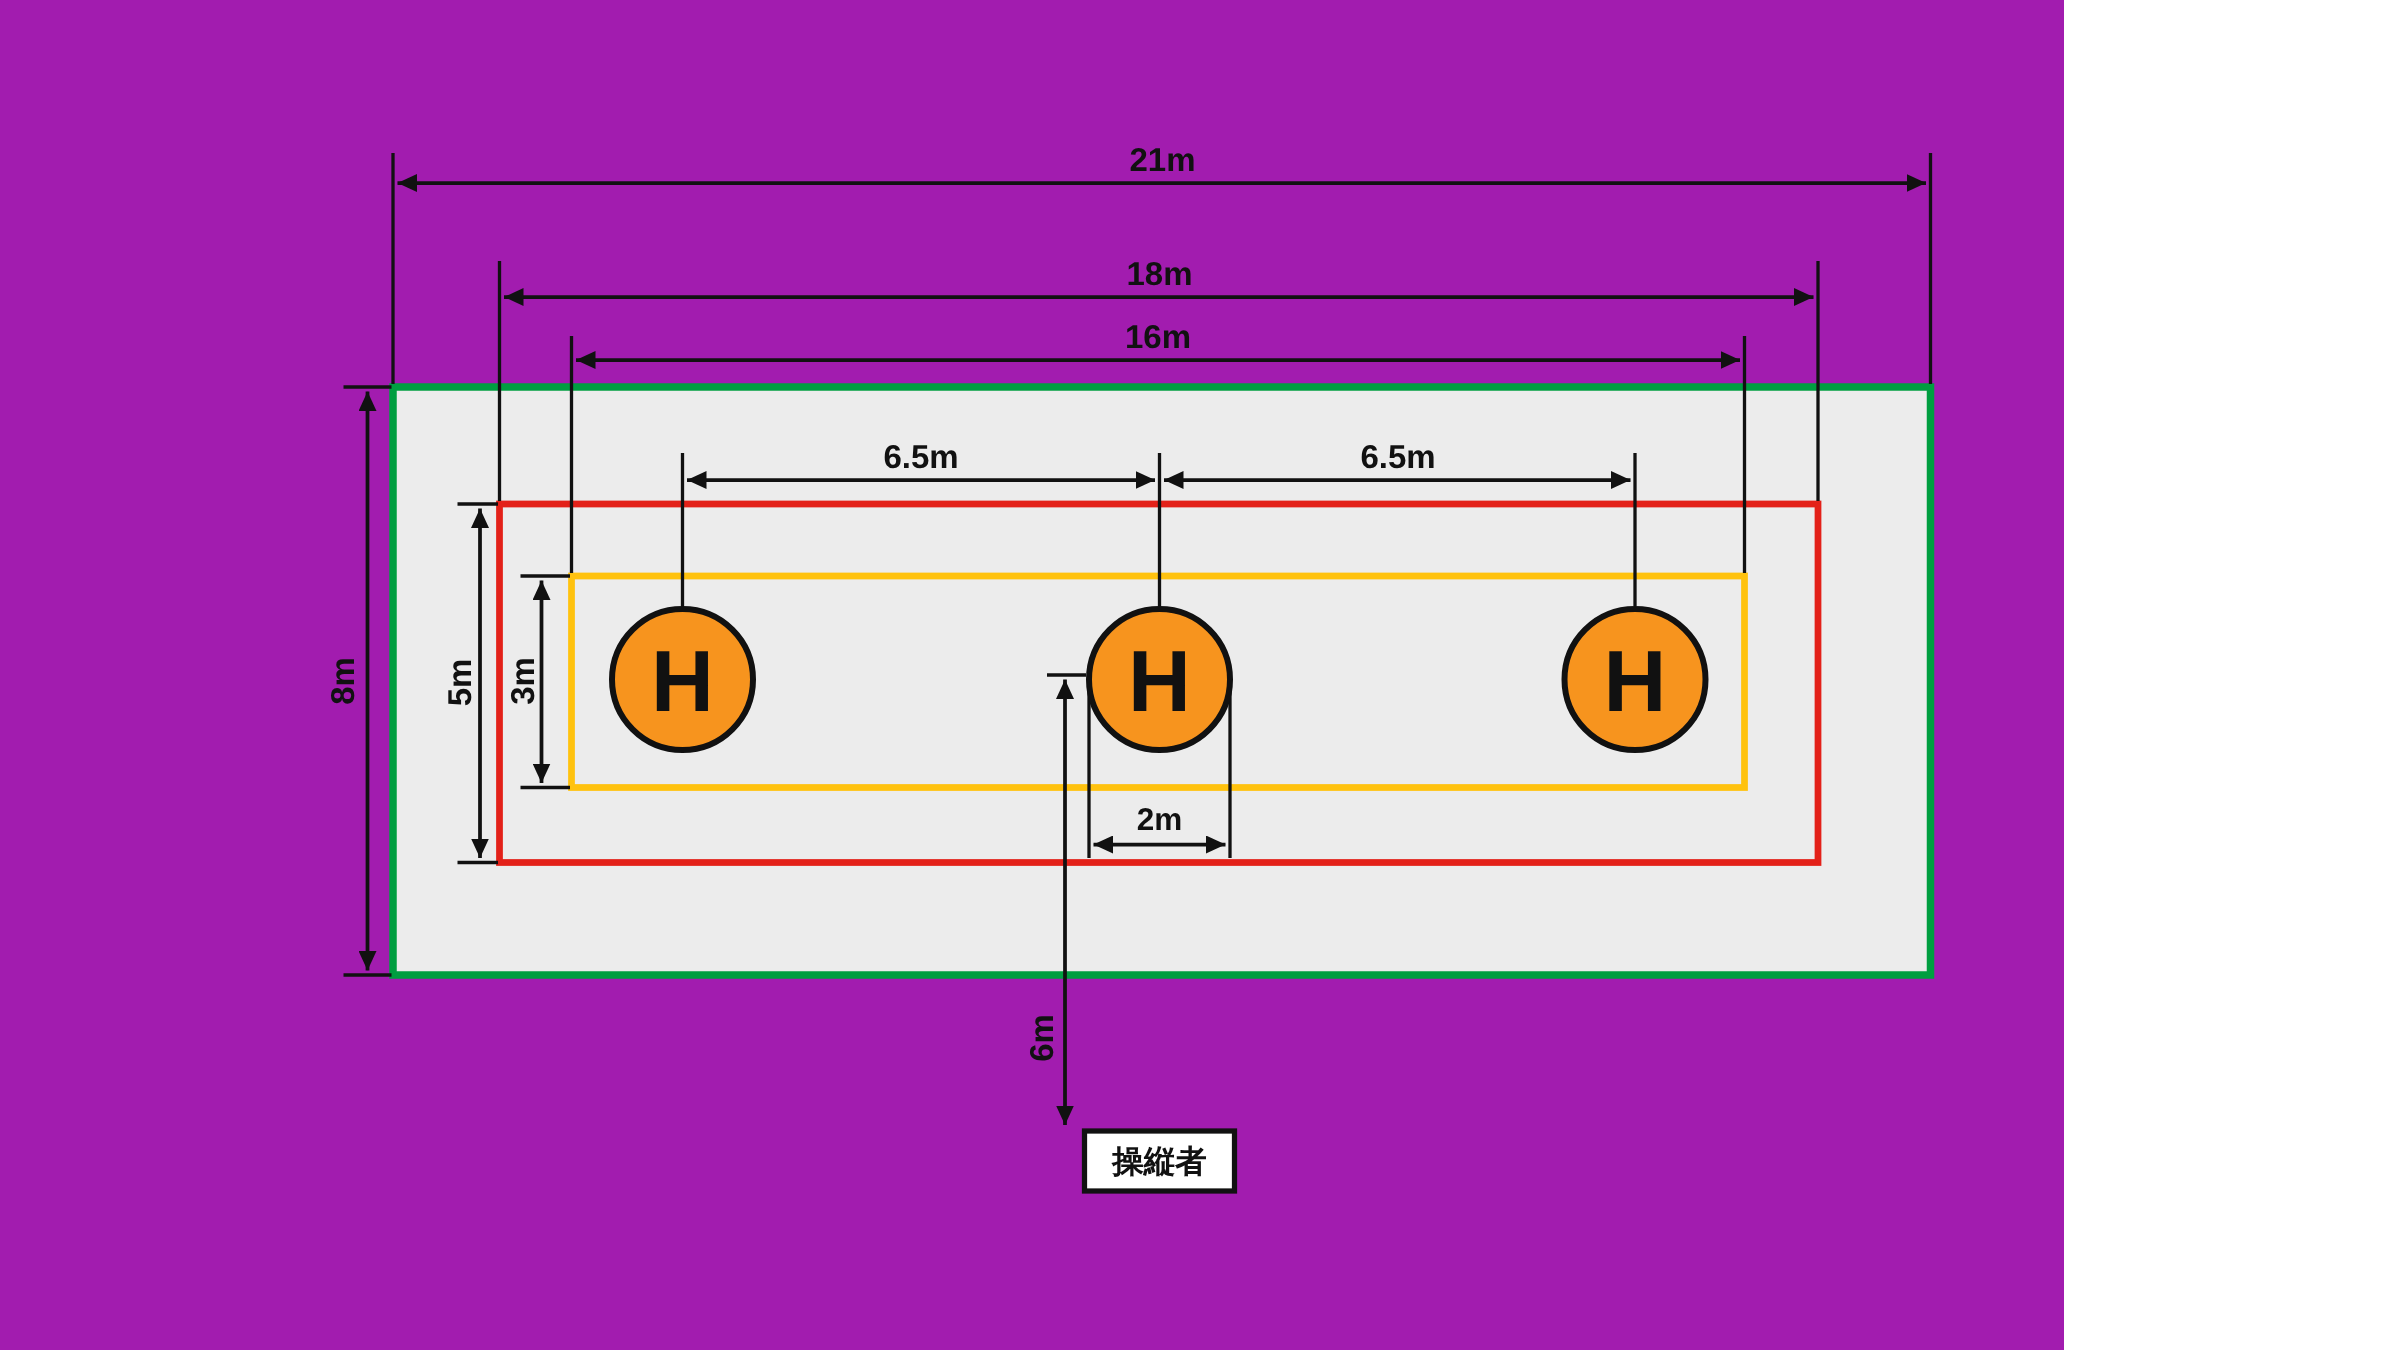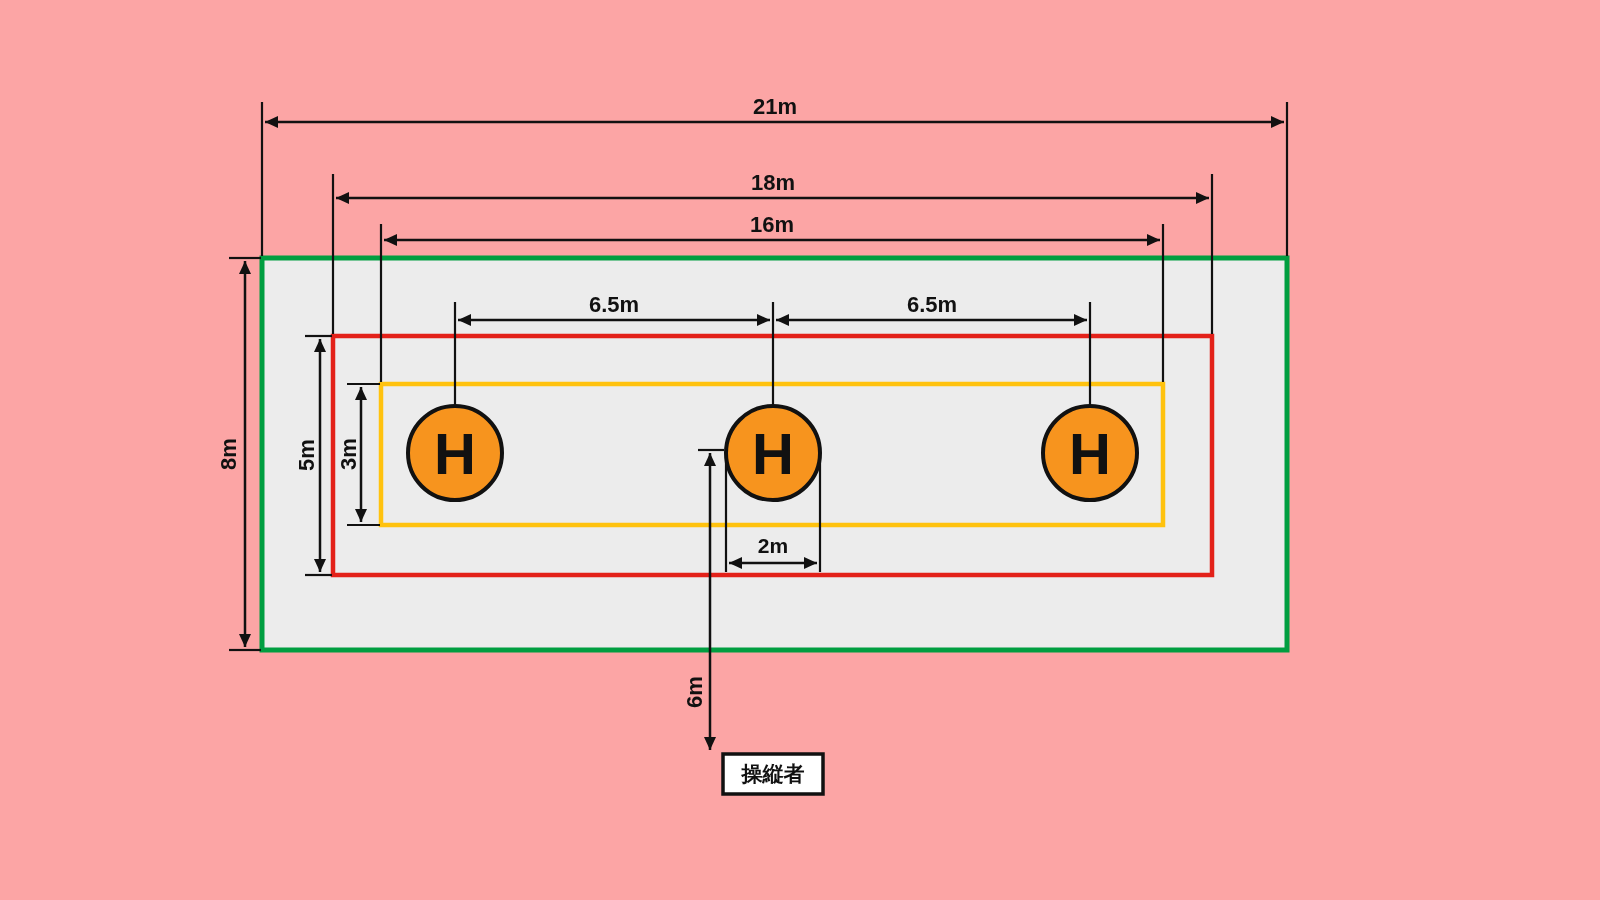--- a/index.html
+++ b/index.html
@@ -1,20 +1,20 @@
 <!DOCTYPE html>
 <html><head>
 <meta charset="utf-8">
 <style>
   html, body { margin: 0; padding: 0; background: #ffffff; }
   .canvas {
     position: relative;
-    width: 1600px;
+    width: 1376px;
     height: 900px;
-    background: #fca5a5;
+    background: #a21caf;
     font-family: "Liberation Sans", "DejaVu Sans", sans-serif;
     overflow: hidden;
   }
   svg { display: block; }
   svg text {
     font-family: "Liberation Sans", "DejaVu Sans", sans-serif;
     font-weight: bold;
     fill: #111111;
   }
   .ext { stroke: #111111; stroke-width: 2.2; }

